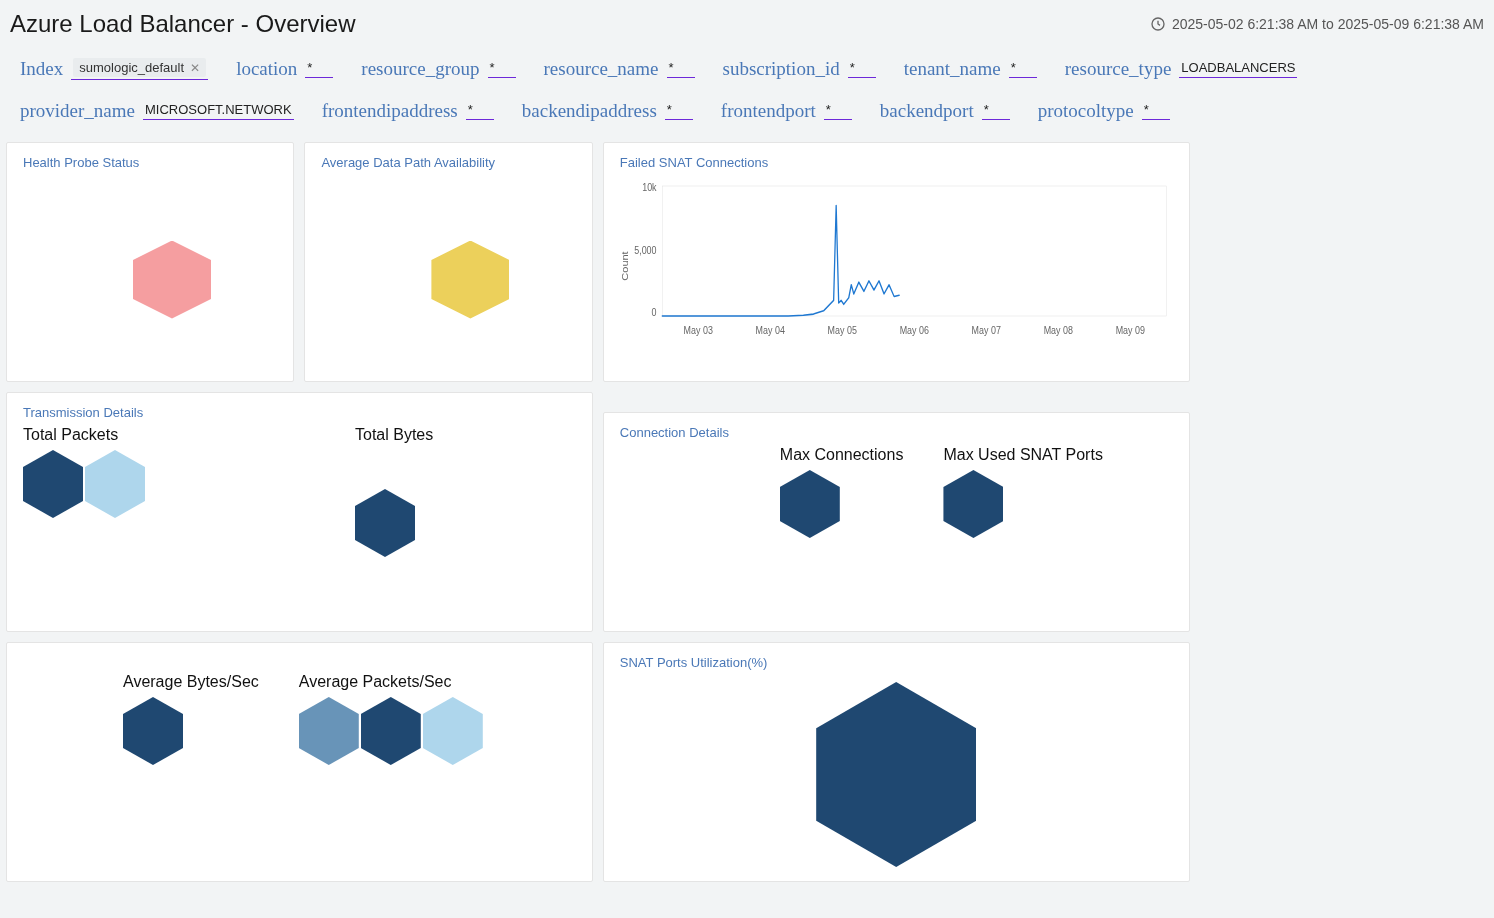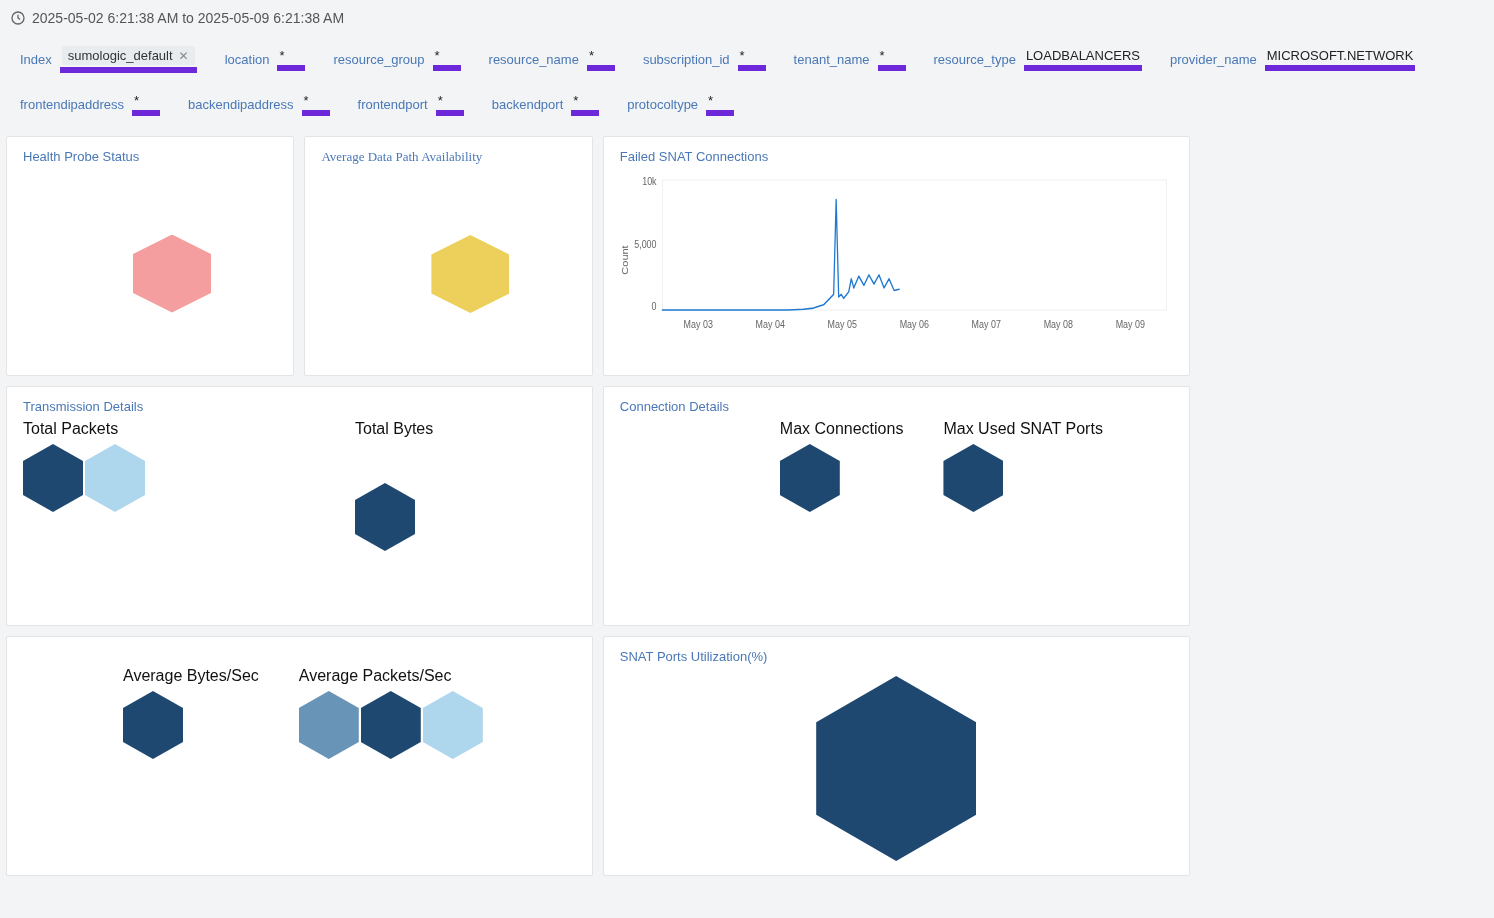--- a/index.html
+++ b/index.html
@@ -21,22 +21,22 @@
 
   
   .header{display:flex;align-items:center;justify-content:space-between;padding:10px 10px 10px 10px;}
   .header h1{margin:0;font-weight:400;font-size:24px;color:#1a1a1a;}
   .time-range{display:flex;align-items:center;color:#555;font-size:14px;}
   .time-range svg{margin-right:6px;}
 
   
   .filters{display:flex;flex-wrap:wrap;align-items:center;gap:20px 28px;padding:10px 20px 14px 20px;background:var(--bg);}
   .filter{display:flex;align-items:center;gap:8px;}
-  .filter-label{color:var(--link);font-size:13px;white-space:nowrap;}
-  .filter-value{border-bottom:6px solid #6d28d9;min-width:24px;padding:0 2px 2px 2px;color:#222;font-size:13px;display:inline-block;}
+  .filter-label{color:var(--link);font-size:19px;white-space:nowrap;font-family:Liberation Serif, serif;}
+  .filter-value{border-bottom:1px solid #6d28d9;min-width:24px;padding:0 2px 2px 2px;color:#222;font-size:13px;display:inline-block;}
   .chip{background:#e9ecee;border-radius:2px;padding:2px 6px;display:inline-flex;align-items:center;gap:6px;font-size:13px;color:#333;}
   .chip .x{color:#888;font-size:12px;cursor:pointer;}
 
   
   .grid{display:grid;gap:10px;padding:6px 6px 6px 6px;flex:1;grid-template-columns:repeat(5,1fr);grid-template-rows:240px 240px 240px;box-sizing:border-box;}
   .panel{background:var(--panel-bg);border-radius:2px;border:1px solid var(--border);padding:12px 16px 8px 16px;display:flex;flex-direction:column;overflow:hidden;}
   .panel-title{color:var(--link);font-size:13px;margin-bottom:6px;flex-shrink:0;}
   .panel-body{display:flex;gap:40px;flex:1;align-items:flex-start;}
   .metric-group{display:flex;flex-direction:column;}
   .metric-title{font-size:16px;font-weight:400;color:#111;margin-bottom:6px;}
@@ -53,33 +53,34 @@
   .center{display:flex;align-items:center;justify-content:center;flex:1;}
   .hex-center-offset{display:flex;align-items:center;padding-left:110px;padding-top:10px;flex:1;}
 
   
   .chart-svg{width:100%;height:170px;}
   .axis-text{font-size:11px;fill:#666;}
   .ylabel{font-size:11px;fill:#666;}
 
   
   #p-health{grid-column:1/2;grid-row:1;}
-  #p-avgpath{grid-column:2/3;grid-row:1;font-family:Liberation Serif, serif;}
+  #p-avgpath{grid-column:2/3;grid-row:1;}
   #p-snat-fail{grid-column:3/5;grid-row:1;}
   #p-transmission{grid-column:1/3;grid-row:2;}
-  #p-connection{grid-column:3/5;grid-row:2;}
+  #p-connection{grid-column:3/5;grid-row:2;margin-top:20px;}
   #p-rates{grid-column:1/3;grid-row:3;}
   #p-snatutil{grid-column:3/5;grid-row:3;}
 </style>
 </head>
 <body>
 
 <div class="page">
 
   <div class="header">
+    <h1>Azure Load Balancer - Overview</h1>
     <div class="time-range">
       <svg width="16" height="16" viewBox="0 0 24 24" fill="none" stroke="#666" stroke-width="2">
           <circle cx="12" cy="12" r="9"></circle>
           <path d="M12 7v5l3 2"></path>
         </svg>
       <span>2025-05-02 6:21:38 AM to 2025-05-09 6:21:38 AM</span>
     </div>
   </div>
 
   <div class="filters" id="filters">

